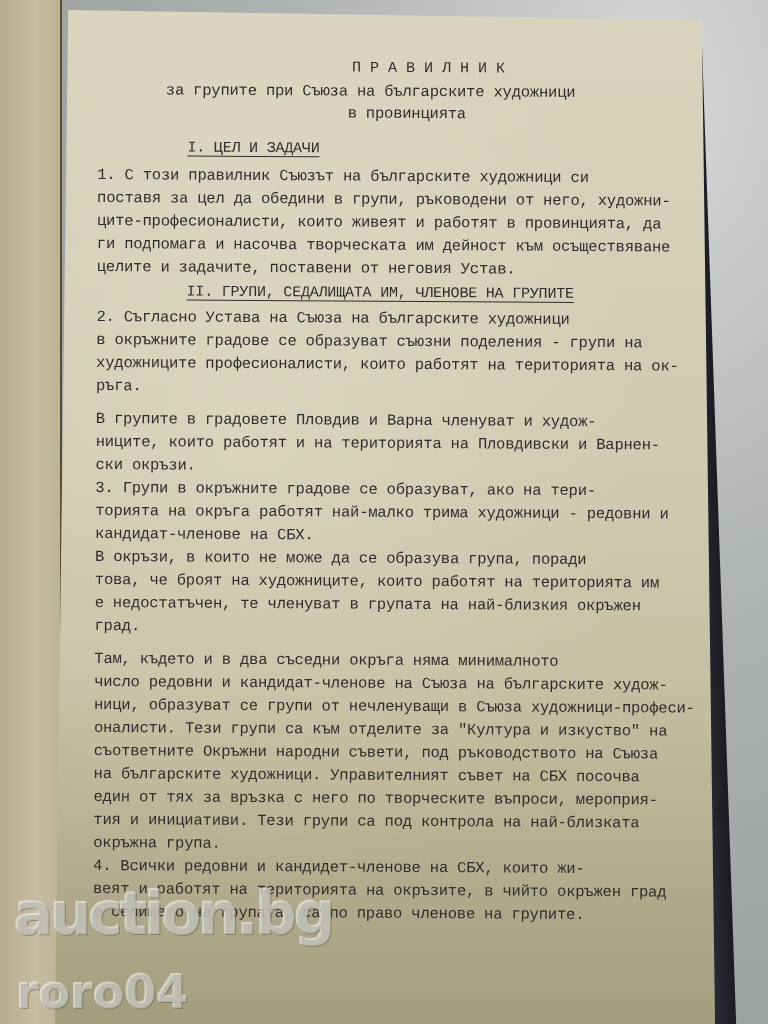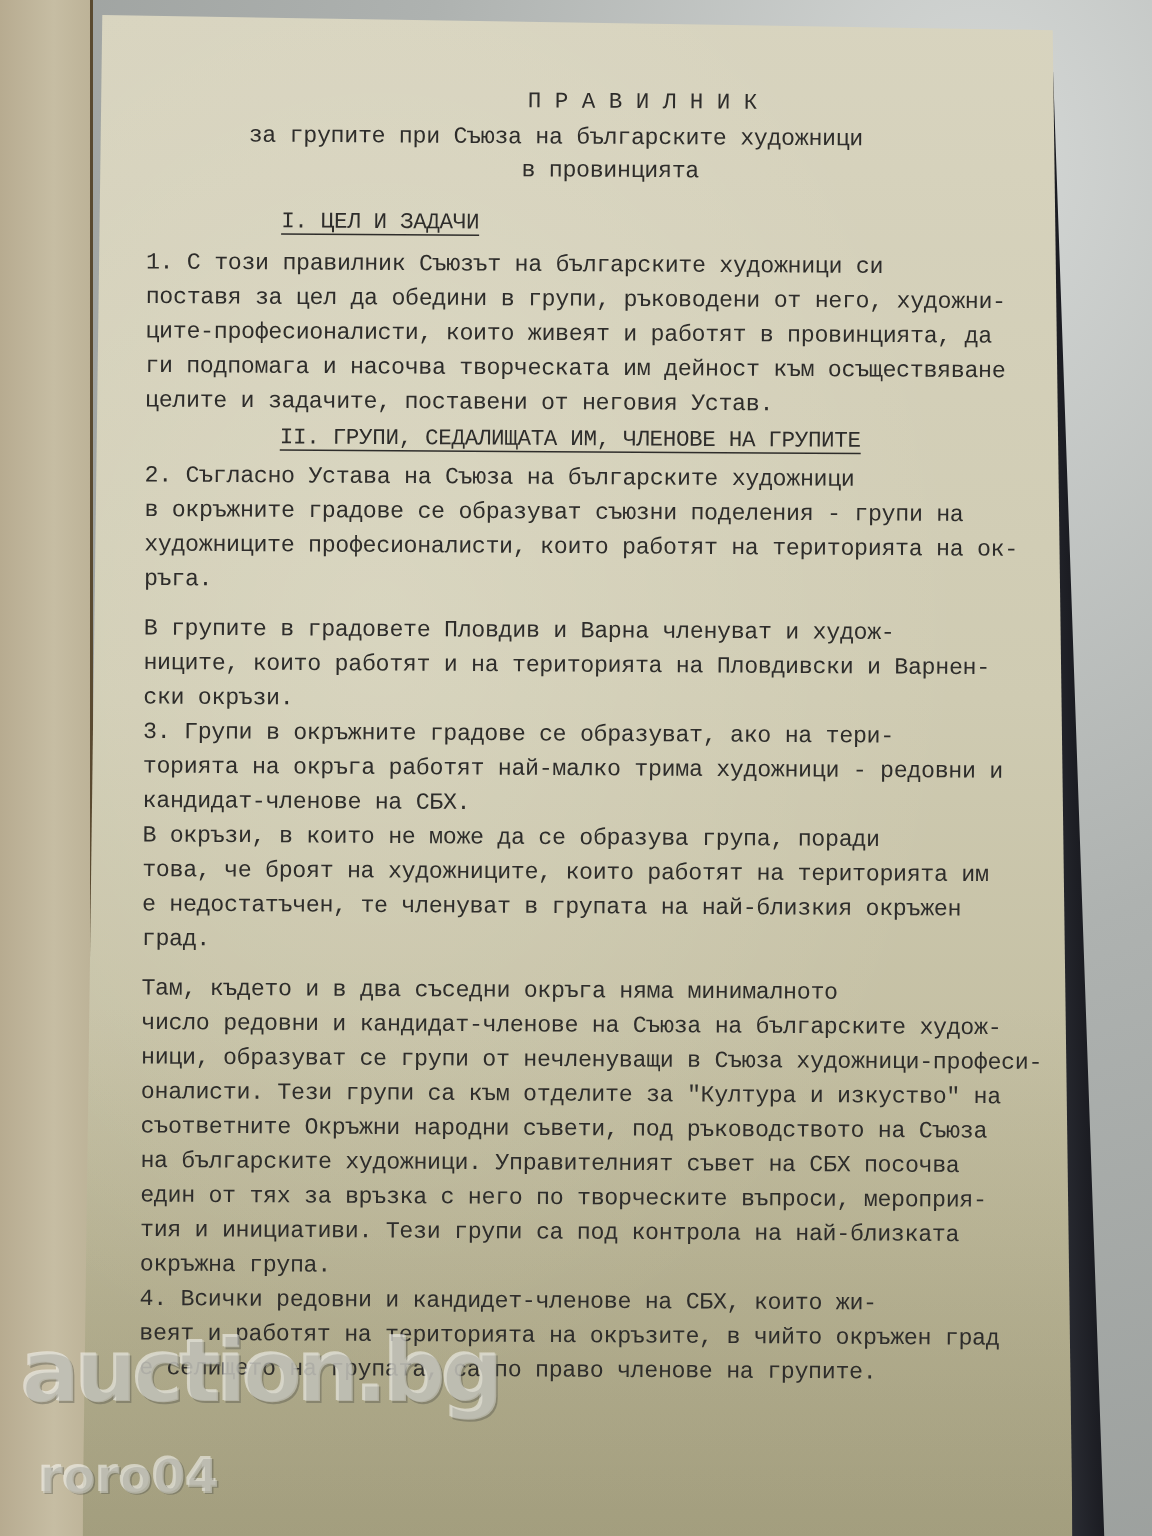--- a/index.html
+++ b/index.html
@@ -53,21 +53,21 @@
   .h1 { margin:6px 0 8px 90px; }
   .h2 { margin:4px 0 6px 90px; }
   .p { line-height:23px; margin:0; white-space:pre-line; }
   .gap { height:10px; }
   .watermark {
     position:absolute; font-family:"DejaVu Sans",sans-serif; font-weight:bold;
     color:rgba(215,215,205,0.55);
     text-shadow:1px 1px 0 rgba(90,90,80,0.45),-1px -1px 0 rgba(255,255,255,0.5);
   }
   .wm-main { left:14px; top:880px; font-size:58px; letter-spacing:-3px; }
-  .wm-user { left:26px; top:965px; font-size:32px; }
+  .wm-user { left:16px; top:965px; font-size:46px; }
 </style>
 </head>
 <body>
 
 <div class="backdrop"></div>
 <div class="left-cover"></div>
 <div class="right-binder"></div>
 <div class="page"></div>
 
 <div class="text">

